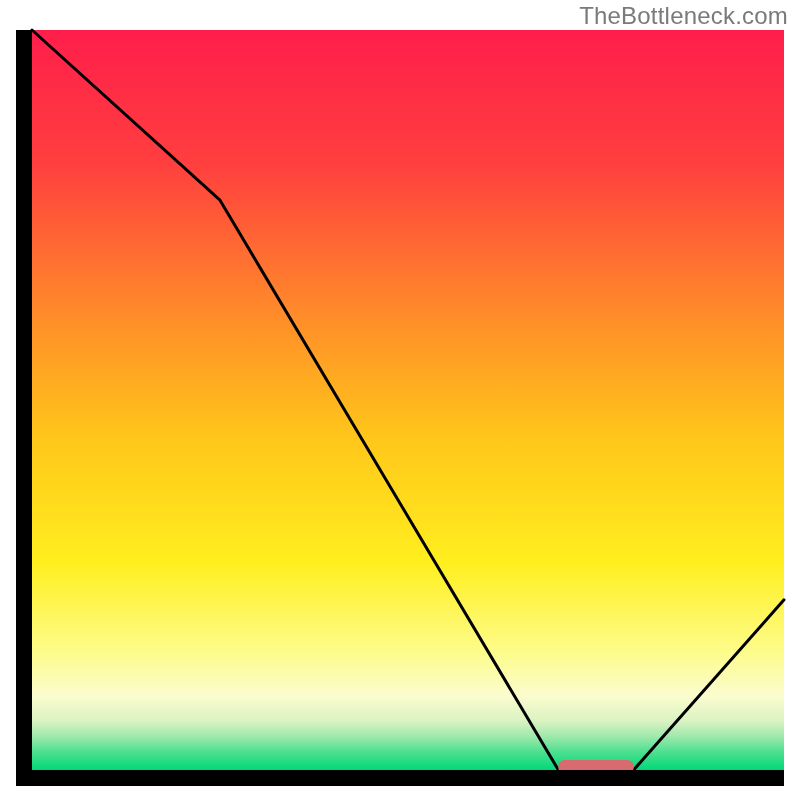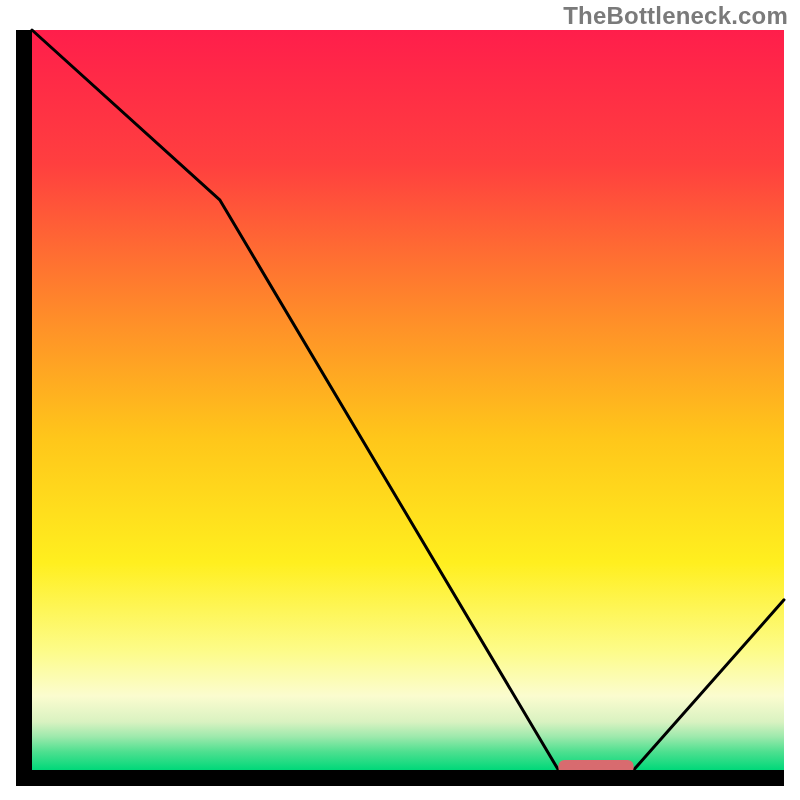--- a/index.html
+++ b/index.html
@@ -15,21 +15,21 @@
     width: 800px;
     height: 800px;
   }
   .attribution {
     position: absolute;
     top: 2px;
     right: 12px;
     font-size: 24px;
     color: #7a7a7a;
     letter-spacing: 0.2px;
-    font-weight: 700;
+    font-weight: 400;
   }
   svg {
     position: absolute;
     left: 0;
     top: 0;
   }
 </style>
 </head>
 <body>
 

